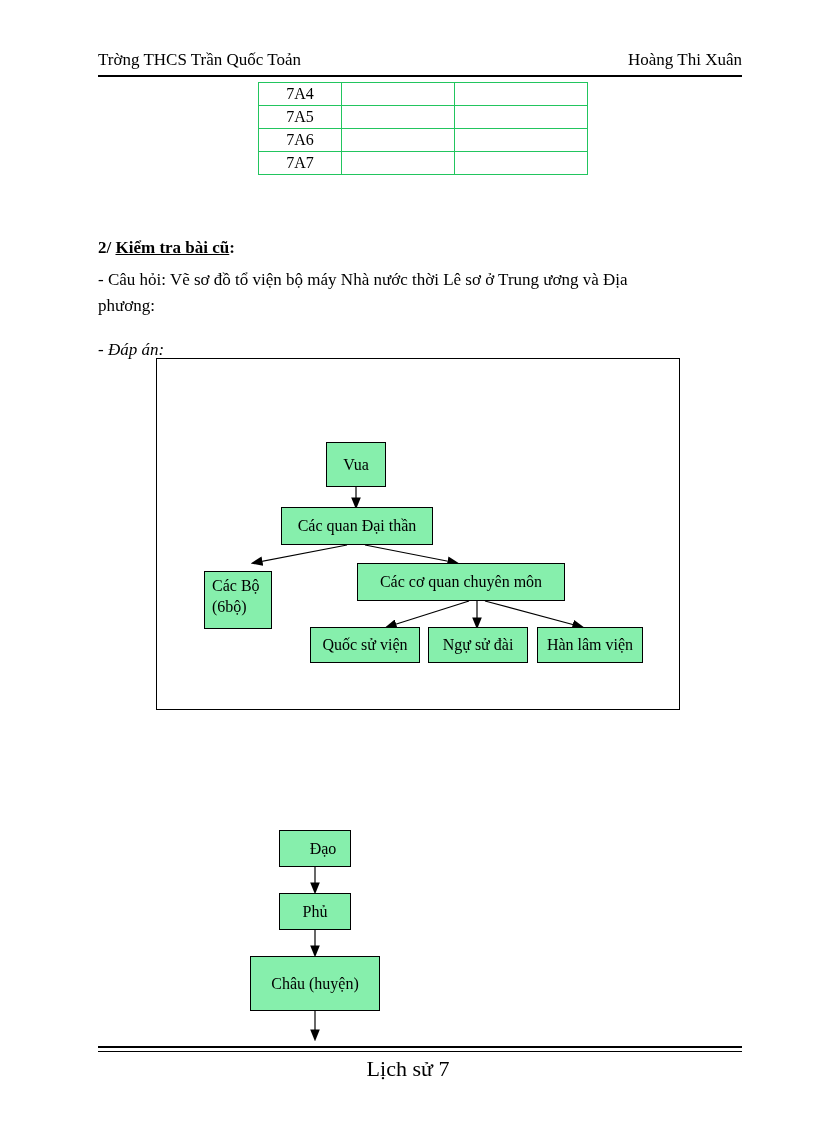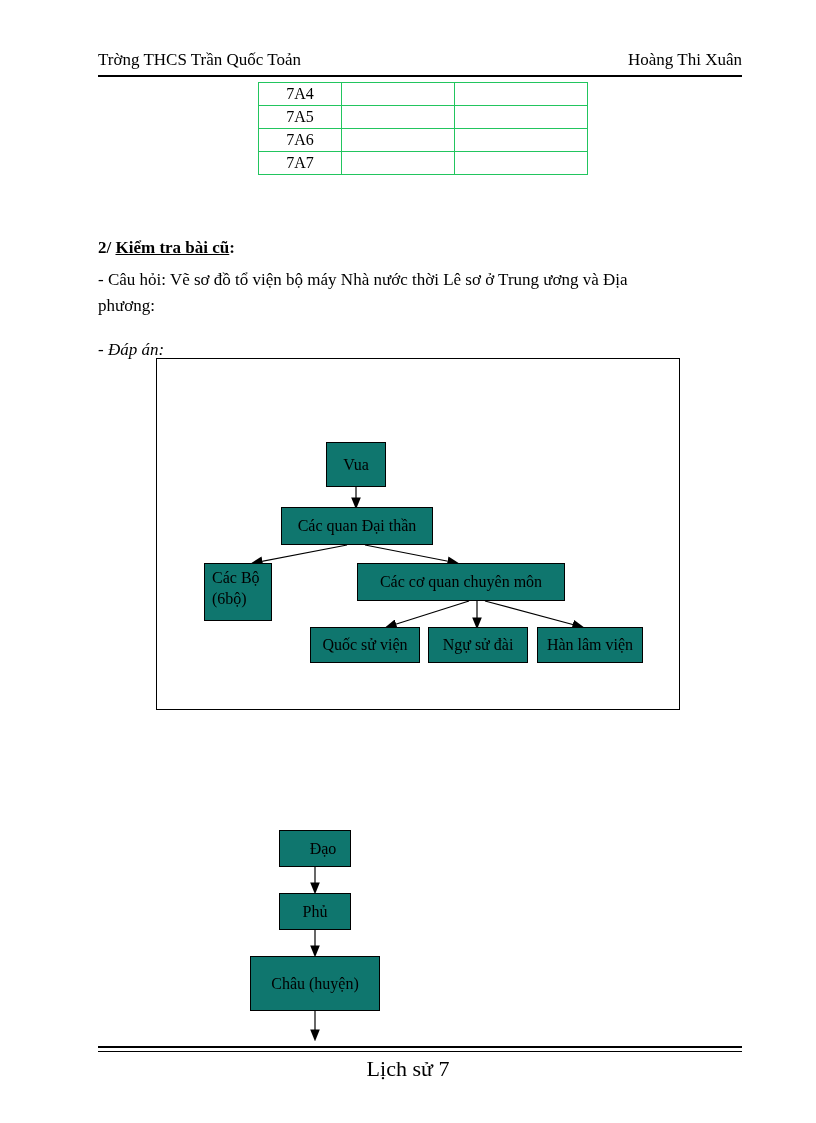--- a/index.html
+++ b/index.html
@@ -94,34 +94,35 @@
     left: 156px;
     top: 358px;
     width: 522px;
     height: 350px;
     border: 1px solid #000;
     background: #fff;
   }
   .node {
     position: absolute;
     border: 1px solid #000;
-    background: #0f766e;
+    background: #86efac;
     font-size: 16px;
     text-align: center;
     display: flex;
     align-items: center;
     justify-content: center;
     white-space: nowrap;
     box-sizing: border-box;
   }
   .node.two-line {
     display: block;
     text-align: left;
     padding: 3px 7px;
     line-height: 1.32;
+    margin-top: 8px;
   }
   .svg-edges {
     position: absolute;
     left: 0;
     top: 0;
     width: 100%;
     height: 100%;
     pointer-events: none;
   }
 

